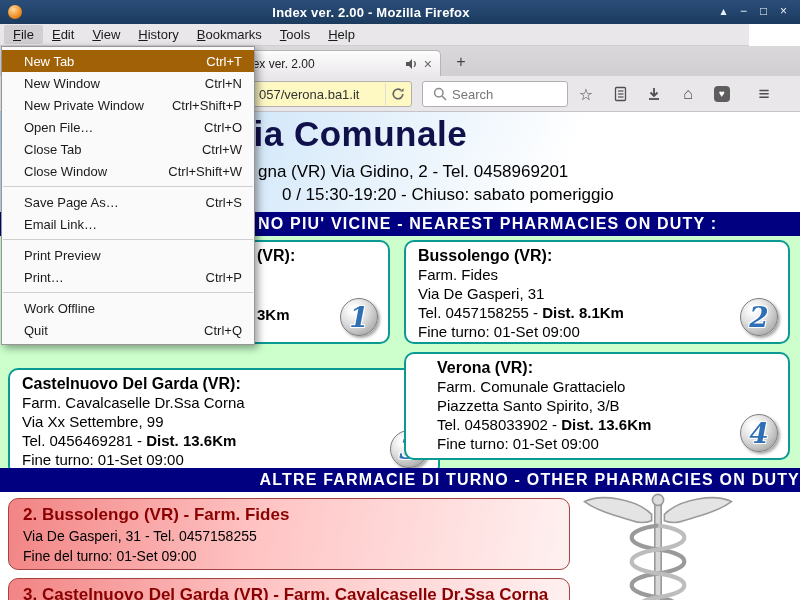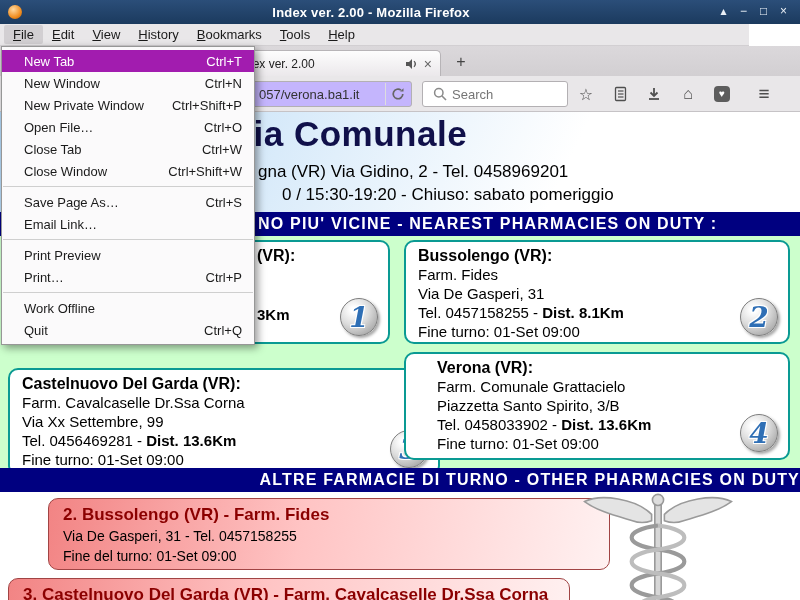--- a/index.html
+++ b/index.html
@@ -34,21 +34,21 @@
     border-radius:5px 5px 0 0; display:flex; align-items:center; padding:0 8px;
     font-size:12px; color:#222; }
   .tab-title { flex:1; white-space:nowrap; overflow:hidden; }
   .tab-close { font-size:14px; color:#666; margin-left:6px; }
   .newtab { position:absolute; left:449px; top:7px; width:24px; text-align:center;
     font-size:16px; color:#444; }
 
   
   .navbar { position:absolute; left:0; top:76px; width:800px; height:36px; background:#e9e7e9;
     border-bottom:1px solid #c6c3c6; }
-  .urlbar { position:absolute; left:236px; top:5px; width:176px; height:26px; background:#c4b5fd;
+  .urlbar { position:absolute; left:236px; top:5px; width:176px; height:26px; background:#fef9c3;
     border:1px solid #b3b0b3; border-radius:3px; }
   .url-text { position:absolute; left:22px; top:5px; font-size:13px; color:#333; white-space:nowrap; }
   .reload-btn { position:absolute; right:1px; top:1px; width:25px; height:22px;
     border-left:1px solid #ddd; display:flex; align-items:center; justify-content:center; }
   .searchbar { position:absolute; left:422px; top:5px; width:146px; height:26px; background:#fff;
     border:1px solid #b3b0b3; border-radius:3px; display:flex; align-items:center;
     padding:0 10px; gap:5px; }
   .searchbar input { border:none; outline:none; flex:1; min-width:0; font-size:13px;
     font-family:inherit; color:#333; background:transparent; }
   .nav-btn { position:absolute; top:7px; width:26px; height:22px; display:flex;
@@ -87,33 +87,33 @@
   .badge span { font-family:"DejaVu Serif","Liberation Serif",serif; font-style:italic;
     font-weight:bold; font-size:28px; color:#2f6fb5;
     text-shadow:1px 1px 0 #fff,-1px -1px 0 #fff,1px -1px 0 #fff,-1px 1px 0 #fff; }
   .c1 .frag-title { position:absolute; left:247px; top:5px;  font-size:16px; font-weight:bold; }
   .c1 .frag-dist  { position:absolute; left:247px; top:64px; font-size:15px; font-weight:bold; }
 
   .bottom { position:absolute; left:0; top:380px; width:800px; height:108px; background:#fff; }
   .entry { position:absolute; border:1px solid #a14444; border-radius:10px;
     background:linear-gradient(100deg,#f28484 0%,#ffc4c4 45%,#fff1f1 100%);
     padding:6px 14px; overflow:hidden; white-space:nowrap; }
-  .e1 { left:8px; top:6px;  width:562px; height:72px;margin-left:40px; }
+  .e1 { left:8px; top:6px;  width:562px; height:72px; }
   .e2 { left:8px; top:86px; width:562px; height:60px; }
   .entry-title { font-size:17px; font-weight:bold; color:#8b0000; }
   .entry-line  { font-size:14px; color:#000; line-height:18px; margin-top:2px; }
   .caduceus { position:absolute; left:578px; top:0; }
 
   
   .filemenu { position:absolute; left:1px; top:46px; width:254px; background:#fbfafb;
     border:1px solid #979797; box-shadow:3px 3px 8px rgba(0,0,0,.4); z-index:60; padding:3px 0; }
   .fm-item { display:flex; justify-content:space-between; align-items:center; height:22px;
     padding:0 12px 0 22px; font-size:13px; color:#1b1b1b; }
   .fm-item .sc { margin-left:20px; }
-  .fm-item.hl { background:#a21caf; color:#fff; }
+  .fm-item.hl { background:#a16207; color:#fff; }
   .fm-sep { height:1px; background:#cfcfcf; margin:4px 1px; }
 </style>
 </head>
 <body>
 
 <div class="window">
 
   <div class="titlebar">
     <div class="fx-icon"></div>
     <div class="tb-title">Index ver. 2.00 - Mozilla Firefox</div>

